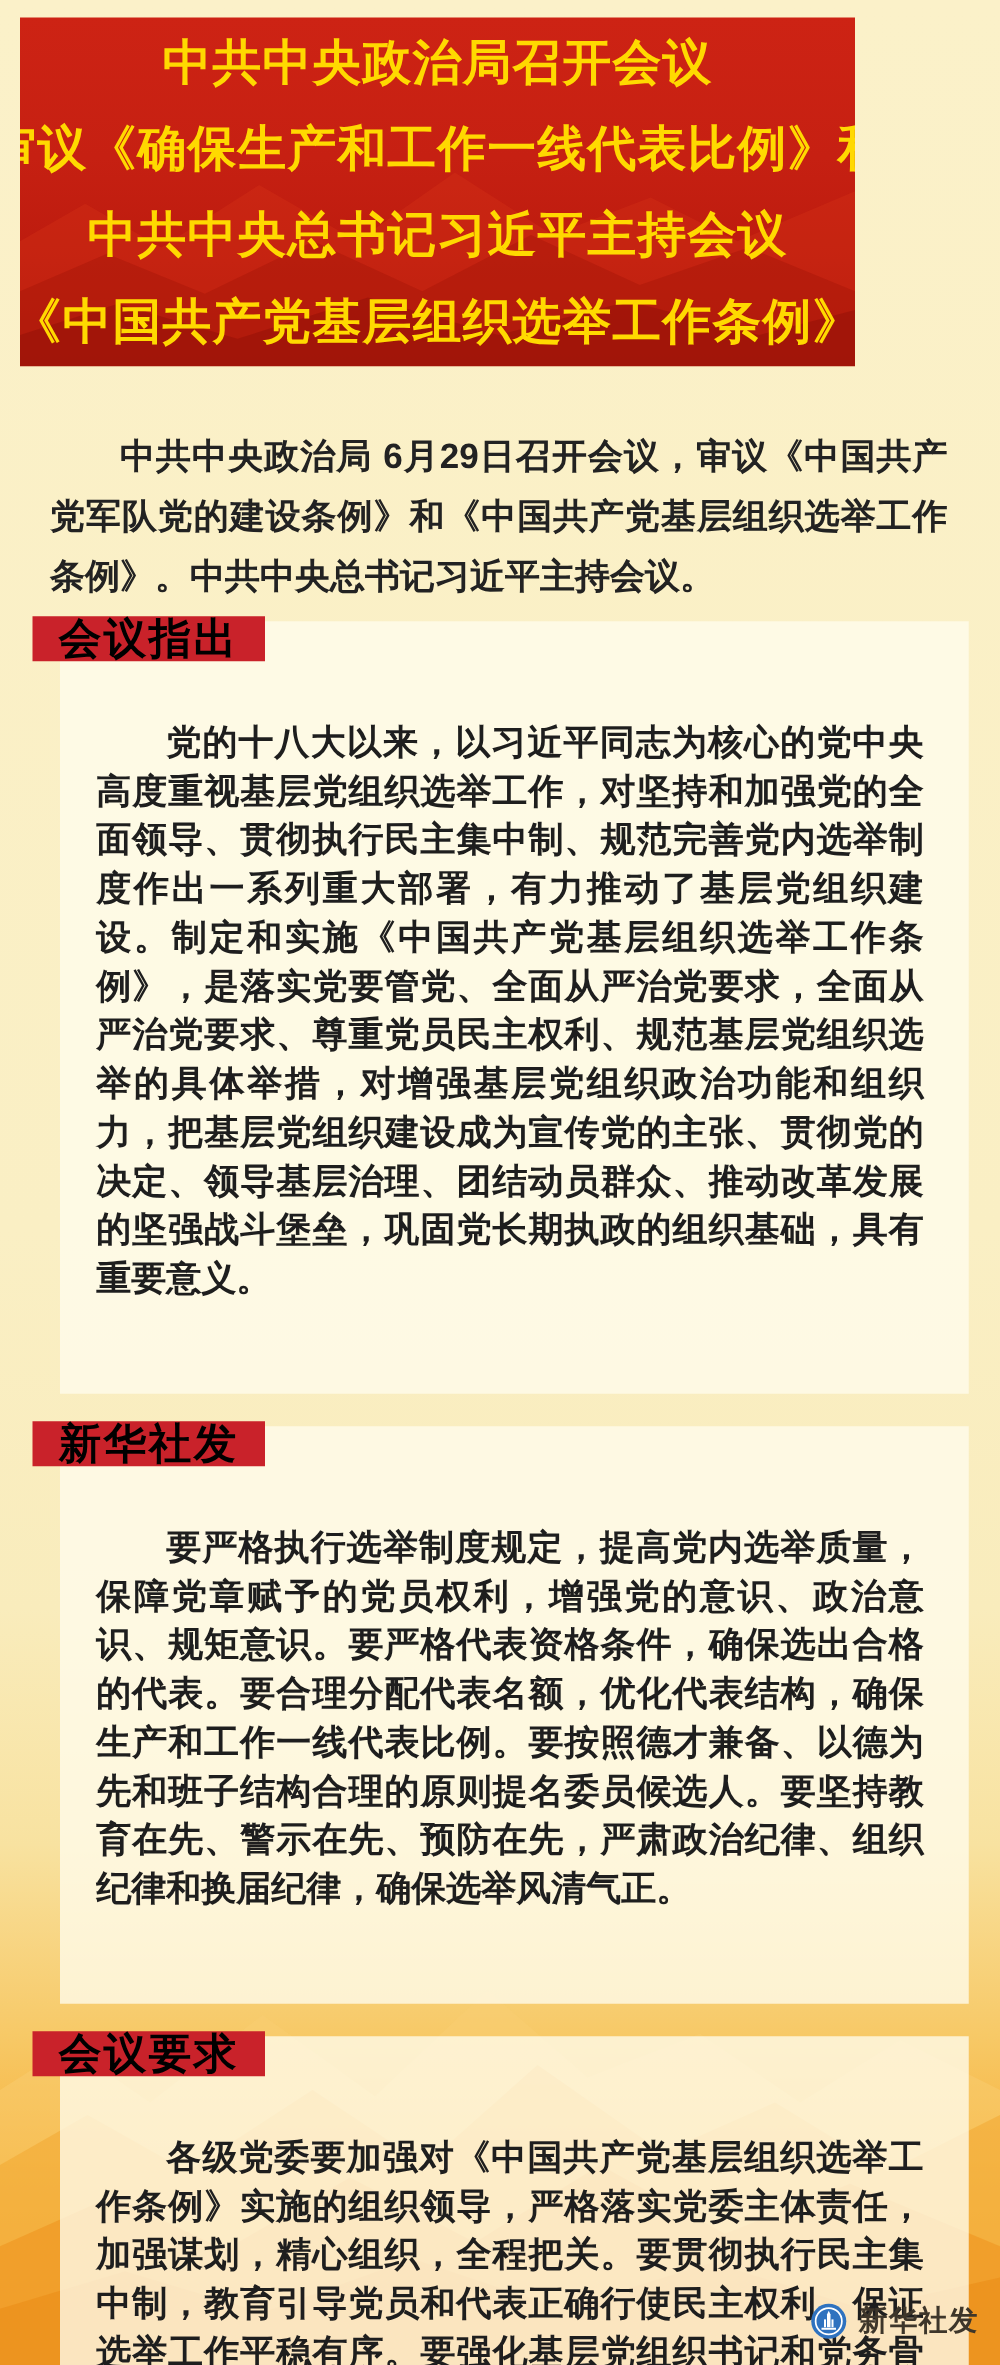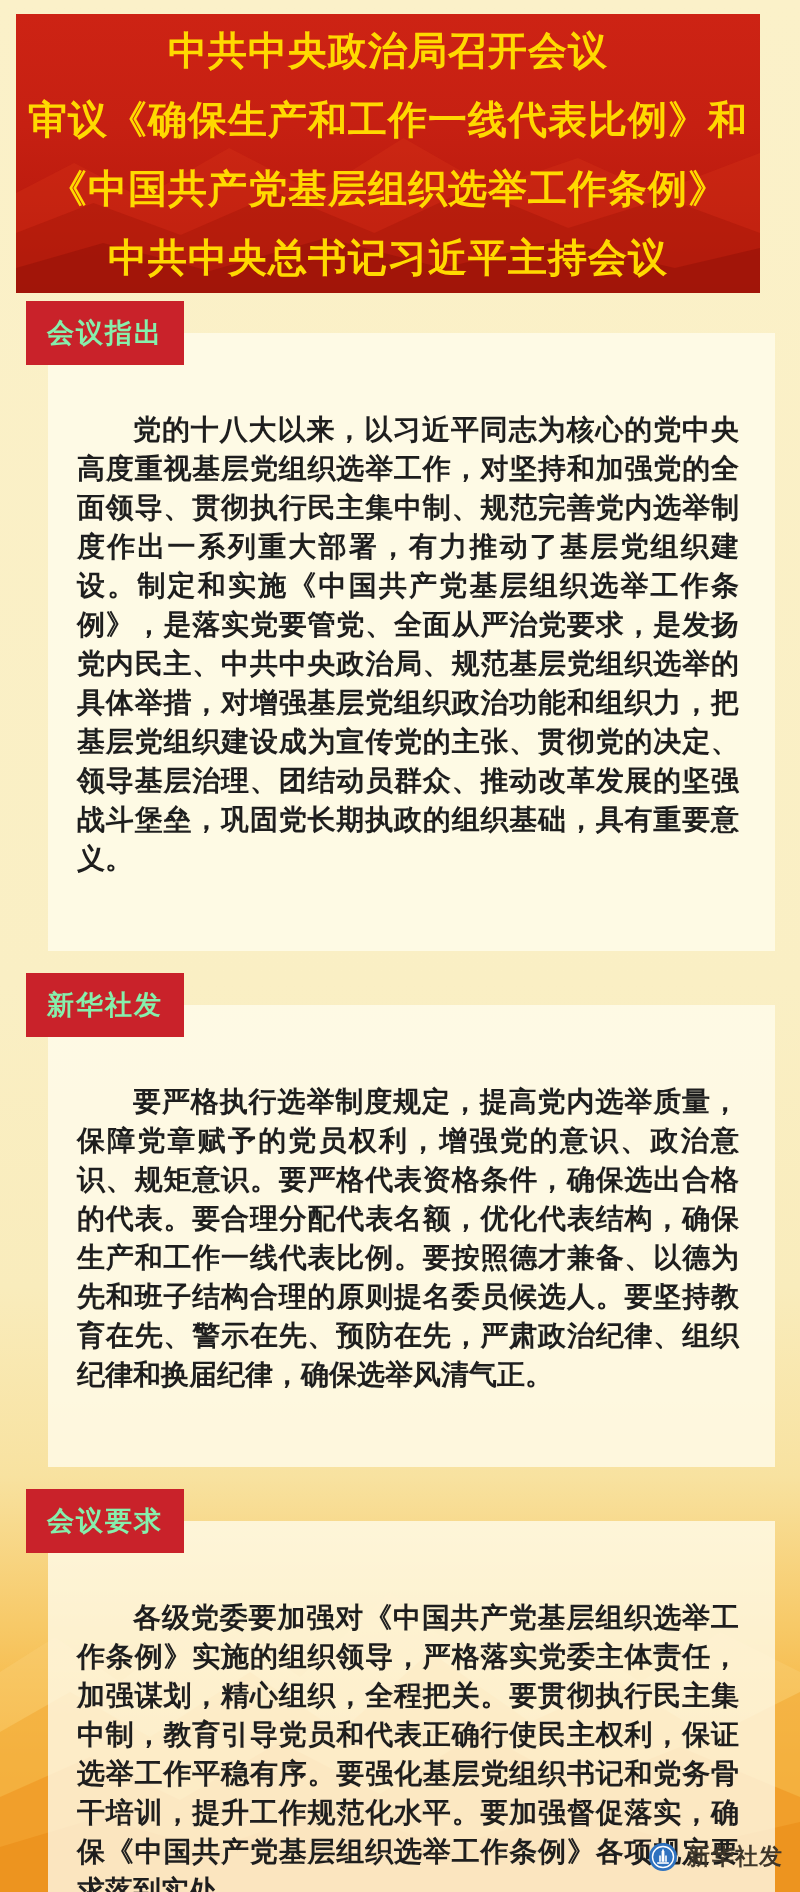--- a/index.html
+++ b/index.html
@@ -7,21 +7,21 @@
     position:relative;
     width:800px;height:1892px;
     overflow:hidden;
     font-family:"Liberation Sans","DejaVu Sans",sans-serif;
     background:linear-gradient(180deg,#FBF1C9 0%,#FAEFC4 52%,#F9ECBC 68%,#F8E2A0 78%,#F7C967 86%,#F6AE34 93%,#F5A124 100%);
   }
   
   .bg-mountains{position:absolute;left:0;bottom:0;width:800px;height:360px;z-index:0;}
   
   .banner{
-    position:absolute;left:16px;top:14px;width:744px;height:279px;
+    position:absolute;left:16px;top:14px;width:668px;height:279px;
     background:linear-gradient(180deg,#CD2314 0%,#C62012 40%,#BC1B0E 70%,#AC150A 100%);
     overflow:hidden;z-index:2;
   }
   .banner-mountains{position:absolute;left:0;bottom:0;width:100%;height:170px;}
   .banner-titles{
     position:relative;z-index:2;height:100%;
     display:flex;flex-direction:column;justify-content:center;align-items:center;
   }
   .title-line{
     font-size:39px;line-height:69px;font-weight:bold;
@@ -30,23 +30,23 @@
   
   .content{position:relative;z-index:1;padding-top:293px;}
   .intro{
     margin:48px 42px 0 40px;
     font-size:28px;line-height:48px;font-weight:600;
     color:#222;text-align:justify;text-indent:2em;
   }
   .section-label{
     position:relative;z-index:3;
     display:inline-block;margin:22px 0 0 26px;
-    background:#C9222A;color:#86efac;
-    font-size:27px;line-height:28px;font-weight:bold;
-    padding:18px 21px;letter-spacing:2px;
+    background:#C9222A;color:#000000;
+    font-size:34px;line-height:28px;font-weight:bold;
+    padding:4px 21px;letter-spacing:2px;
   }
   .section-label.first{margin-top:8px;}
   .section-box{
     position:relative;z-index:2;
     margin:-32px 25px 0 48px;
     background:rgba(255,252,237,0.78);
     padding:49px 36px 45px 29px;
   }
   .section-text{
     font-size:28px;line-height:39px;font-weight:600;
@@ -73,32 +73,33 @@
 
   <div class="banner">
     <svg class="banner-mountains" viewBox="0 0 768 170" preserveAspectRatio="none" aria-hidden="true">
       <path d="M0 70 L60 40 130 75 220 25 310 70 400 15 490 65 580 35 660 70 768 30 L768 170 L0 170 Z" fill="#D73318" opacity="0.35"></path>
       <path d="M0 110 L80 80 170 112 270 70 370 110 470 65 570 105 670 75 768 110 L768 170 L0 170 Z" fill="#A31408" opacity="0.40"></path>
       <path d="M0 145 L90 120 200 148 320 115 440 145 560 118 680 145 768 125 L768 170 L0 170 Z" fill="#8F0F06" opacity="0.45"></path>
     </svg>
     <div class="banner-titles">
       <div class="title-line">中共中央政治局召开会议</div>
       <div class="title-line">审议《确保生产和工作一线代表比例》和</div>
+      <div class="title-line">中共中央总书记习近平主持会议</div>
       <div class="title-line">《中国共产党基层组织选举工作条例》</div>
-      <div class="title-line">中共中央总书记习近平主持会议</div>
     </div>
   </div>
 
   <div class="content">
 
+    <p class="intro">中共中央政治局 6月29日召开会议，审议《中国共产党军队党的建设条例》和《中国共产党基层组织选举工作条例》。中共中央总书记习近平主持会议。</p>
 
     
     <div class="section-label first">会议指出</div>
     <div class="section-box">
-      <p class="section-text">党的十八大以来，以习近平同志为核心的党中央高度重视基层党组织选举工作，对坚持和加强党的全面领导、贯彻执行民主集中制、规范完善党内选举制度作出一系列重大部署，有力推动了基层党组织建设。制定和实施《中国共产党基层组织选举工作条例》，是落实党要管党、全面从严治党要求，是发扬党内民主、中共中央政治局、规范基层党组织选举的具体举措，对增强基层党组织政治功能和组织力，把基层党组织建设成为宣传党的主张、贯彻党的决定、领导基层治理、团结动员群众、推动改革发展的坚强战斗堡垒，巩固党长期执政的组织基础，具有重要意义。</p>
+      <p class="section-text">党的十八大以来，以习近平同志为核心的党中央高度重视基层党组织选举工作，对坚持和加强党的全面领导、贯彻执行民主集中制、规范完善党内选举制度作出一系列重大部署，有力推动了基层党组织建设。制定和实施《中国共产党基层组织选举工作条例》，是落实党要管党、全面从严治党要求，全面从严治党要求、尊重党员民主权利、规范基层党组织选举的具体举措，对增强基层党组织政治功能和组织力，把基层党组织建设成为宣传党的主张、贯彻党的决定、领导基层治理、团结动员群众、推动改革发展的坚强战斗堡垒，巩固党长期执政的组织基础，具有重要意义。</p>
     </div>
 
     
     <div class="section-label">新华社发</div>
     <div class="section-box">
       <p class="section-text">要严格执行选举制度规定，提高党内选举质量，保障党章赋予的党员权利，增强党的意识、政治意识、规矩意识。要严格代表资格条件，确保选出合格的代表。要合理分配代表名额，优化代表结构，确保生产和工作一线代表比例。要按照德才兼备、以德为先和班子结构合理的原则提名委员候选人。要坚持教育在先、警示在先、预防在先，严肃政治纪律、组织纪律和换届纪律，确保选举风清气正。</p>
     </div>
 
     
     <div class="section-label">会议要求</div>

